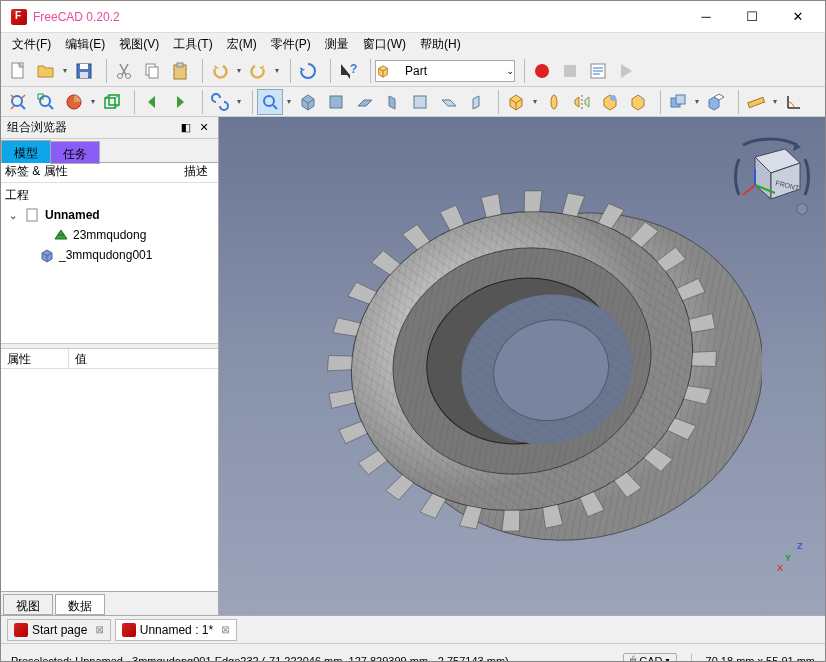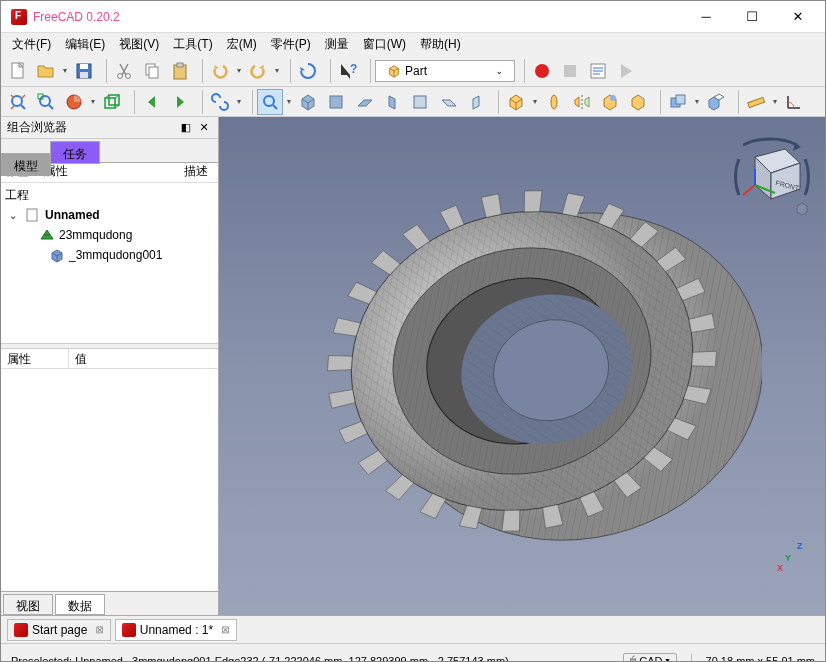--- a/index.html
+++ b/index.html
@@ -12,33 +12,33 @@
 .titlebar .win-btn { width: 46px; height: 30px; display: flex; align-items: center; justify-content: center; font-size: 13px; }
 
 .menubar { height: 22px; background: #f0f0f0; display: flex; align-items: center; padding: 0 4px; gap: 0; }
 .menubar .menu-item { padding: 2px 7px; font-size: 12px; cursor: default; }
 
 .toolbar { height: 32px; background: #f0f0f0; display: flex; align-items: center; padding: 0 4px; gap: 2px; border-bottom: 1px solid #ccc;}
 .toolbar.second { height: 30px; }
 .tb-btn { width: 26px; height: 26px; display: flex; align-items: center; justify-content: center; border: 1px solid transparent; position: relative; }
 .tb-btn svg { width: 20px; height: 20px; }
 .tb-sep { width: 6px; height: 24px; border-right: 1px solid #bbb; margin: 0 2px; }
-.wb-select { height: 22px; width: 140px; border: 1px solid #aaa; background: #fff; display: flex; align-items: center; padding: 0 11px; gap: 4px;}
+.wb-select { height: 22px; width: 140px; border: 1px solid #aaa; background: #fff; display: flex; align-items: center; padding: 0 0; gap: 15px;}
 .wb-select .cube{width:14px;height:14px;}
 .wb-select .dd{margin-left:auto;font-size:9px;}
 .dd-arrow { font-size: 8px; color: #555; padding:0 2px; }
 
 .body-row { display: flex; height: calc(100% - 32px - 22px - 32px - 30px - 28px - 18px); }
 
 .sidebar { width: 218px; background: #f0f0f0; border-right: 1px solid #aaa; display: flex; flex-direction: column; }
 .panel-title { height: 22px; display: flex; align-items: center; padding: 0 6px; font-size: 12px; background: #f0f0f0; border-bottom: 1px solid #ccc;}
 .panel-title .spacer{flex:1;}
 .panel-title .pbtn{width:16px;height:16px;display:flex;align-items:center;justify-content:center;font-size:11px;margin-left:2px;}
 .tabs { height: 24px; display: flex; border-bottom:1px solid #aaa; background:#f0f0f0;}
-.tab { padding: 4px 12px; font-size: 12px; border: 1px solid #aaa; border-bottom: none; background: #a3a3a3; margin-right:-1px; position:relative; top:14px;}
+.tab { padding: 4px 12px; font-size: 12px; border: 1px solid #aaa; border-bottom: none; background: #0ea5e9; margin-right:-1px; position:relative; top:1px;}
 .tab.inactive { background: #8b5cf6; top:2px; border-bottom:1px solid #aaa;}
 .tree-header { height: 20px; display: flex; font-size: 12px; padding: 0 4px; border-bottom:1px solid #ddd; background:#fff;}
 .tree-header .col1{flex:1;}
 .tree-header .col2{width:50px;text-align:right;padding-right:6px;}
 .tree { flex: 1; background: #fff; overflow: auto; font-size: 12px; padding: 2px 0; }
 .tree-row { display: flex; align-items: center; height: 20px; padding-left: 4px; gap: 4px; }
 .tree-row .exp{width:12px;font-size:10px;color:#666;}
 .tree-row .ic{width:16px;height:16px;display:flex;align-items:center;justify-content:center;}
 .tree-row.bold{font-weight:bold;}
 .tree-row.sel{background:#fff;}
@@ -378,30 +378,30 @@
       </div>
       <div class="tree-row bold" style="padding-left:8px;">
         <span class="exp">⌄</span>
         <span class="ic">
             <svg viewBox="0 0 16 16">
               <rect x="2" y="2" width="10" height="12" fill="#fff" stroke="#888"></rect>
             </svg>
           </span>
         <span>Unnamed</span>
       </div>
-      <div class="tree-row" style="padding-left:38px;">
+      <div class="tree-row" style="padding-left:52px;">
         <span class="ic">
             <svg viewBox="0 0 16 16">
               <path d="M2 12 L8 3 L14 12 Z" fill="#3a9e3a" stroke="#1a6e1a"></path>
               <line x1="5" y1="8" x2="11" y2="8" stroke="#1a6e1a"></line>
             </svg>
           </span>
         <span>23mmqudong</span>
       </div>
-      <div class="tree-row sel" style="padding-left:48px;">
+      <div class="tree-row sel" style="padding-left:38px;">
         <span class="ic">
             <svg viewBox="0 0 16 16">
               <path d="M3 6 L8 3 L13 6 L13 12 L8 15 L3 12 Z" fill="#7a9ad6" stroke="#4a6a9a"></path>
               <path d="M3 6 L8 9 L13 6 M8 9 L8 15" stroke="#4a6a9a" fill="none"></path>
             </svg>
           </span>
         <span>_3mmqudong001</span>
       </div>
     </div>
     <div class="tree-split"></div>

